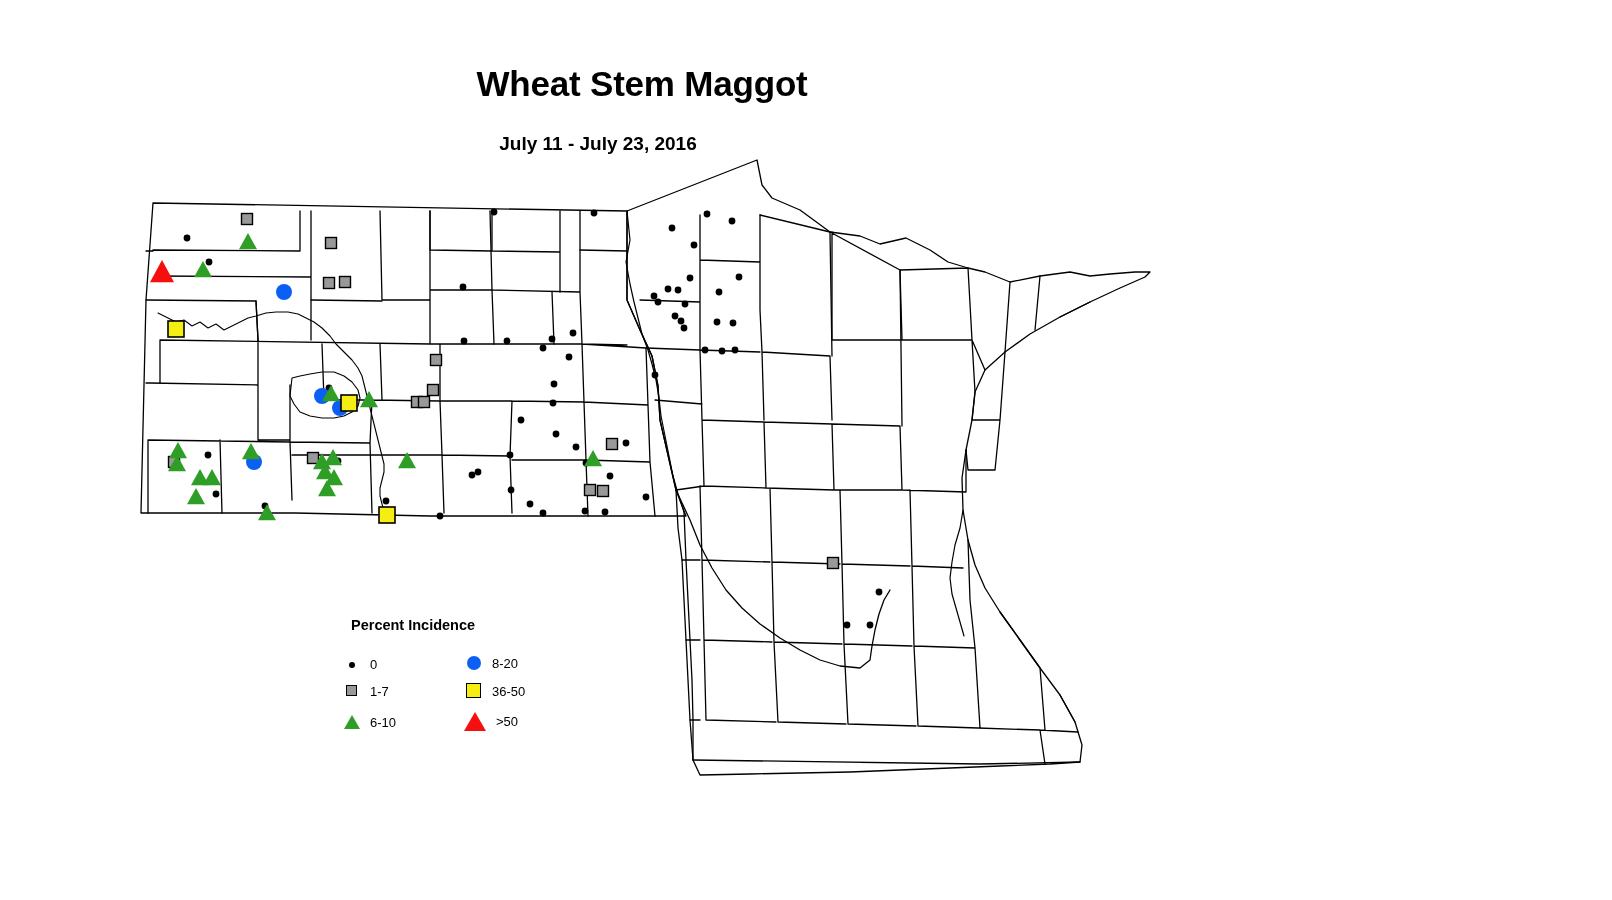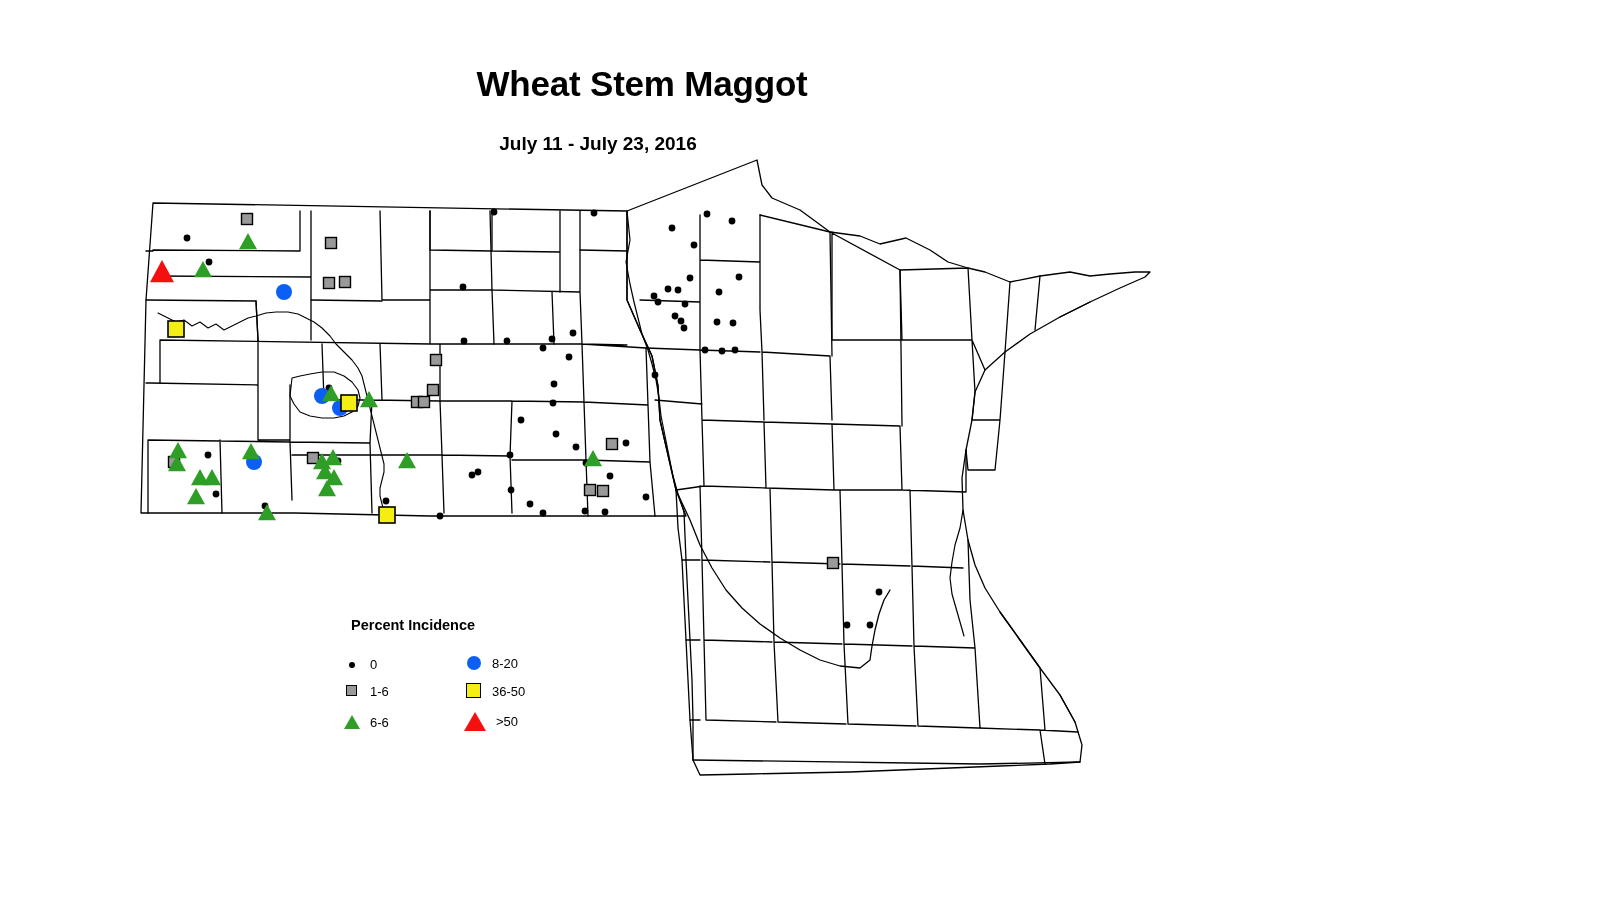--- a/index.html
+++ b/index.html
@@ -370,28 +370,28 @@
       <span class="leg-sym">
           <span class="sym-dot"></span>
         </span>
       <span class="leg-label">0</span>
     </div>
 
     <div class="leg-item" style="left:8px; top:70px;">
       <span class="leg-sym">
           <span class="sym-sq-gray"></span>
         </span>
-      <span class="leg-label">1-6</span>
+      <span class="leg-label">1-7</span>
     </div>
 
     <div class="leg-item" style="left:8px; top:101px;">
       <span class="leg-sym">
           <span class="sym-tri-green"></span>
         </span>
-      <span class="leg-label">6-6</span>
+      <span class="leg-label">6-10</span>
     </div>
 
     <div class="leg-item" style="left:130px; top:42px;">
       <span class="leg-sym">
           <span class="sym-circ-blue"></span>
         </span>
       <span class="leg-label">8-20</span>
     </div>
 
     <div class="leg-item" style="left:130px; top:70px;">

